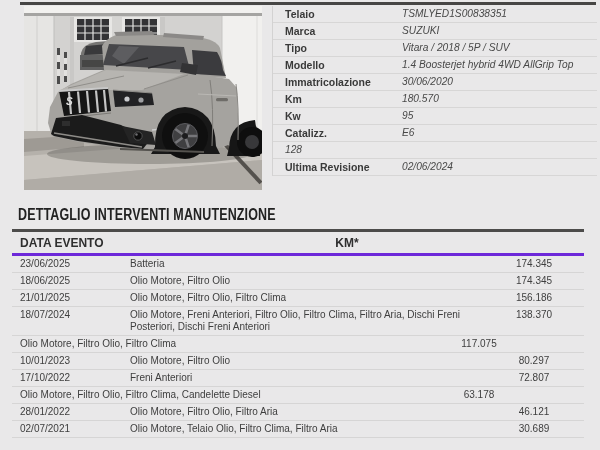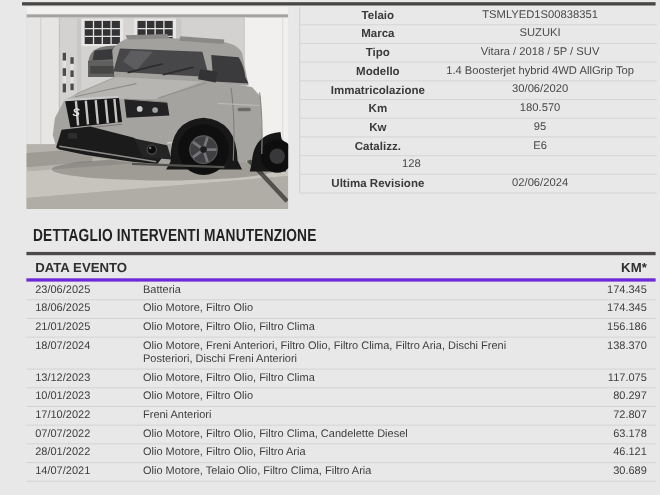--- a/index.html
+++ b/index.html
@@ -16,41 +16,40 @@
   .top-rule{position:absolute;left:20px;top:2px;width:576px;height:3px;background:#474645;}
 
   
   #photo{position:absolute;left:24px;top:6px;width:238px;height:184px;}
   #photo svg{display:block;}
 
   
   #vehicle-table{
     position:absolute;left:272px;top:6px;width:324px;
     border-left:1px solid #d3d2d2;
-    text-align:center;
   }
   .vrow{display:flex;align-items:center;padding:2px 0 2px 12px;border-bottom:1px solid #d7d6d6;}
   .vlabel{flex:0 0 117px;font-weight:bold;font-size:10.5px;color:#3a3a3a;line-height:12px;}
-  .vvalue{flex:1;font-size:10.2px;color:#484848;line-height:12px;max-width:178px;}
-
-  
-  #maint{position:absolute;left:24px;top:203px;width:572px;}
+  .vvalue{flex:1;font-size:10.2px;color:#484848;line-height:12px;max-width:178px;font-style:italic;}
+
+  
+  #maint{position:absolute;left:12px;top:203px;width:572px;}
   .m-title{
     display:inline-block;margin:0 0 0 6px;height:24px;line-height:23px;
     font-size:16px;font-weight:bold;color:#222;letter-spacing:.2px;white-space:nowrap;
     transform:scaleX(0.78);transform-origin:left center;
   }
   .m-rule{height:2.5px;background:#4c4b4a;margin-top:2px;}
   .mhead{display:flex;padding:4px 8px 3px 8px;border-bottom:3px solid #6d28d9;
     font-weight:bold;font-size:12px;color:#2f2f2f;}
   .mrow{display:flex;padding:2px 8px;border-bottom:1px solid #d6d5d5;
-    font-size:10px;color:#3e3e3e;line-height:12px;align-items:flex-start;}
+    font-size:10px;color:#3e3e3e;line-height:12px;align-items:flex-start;gap:12px;}
   .c-date{flex:0 0 98px;}
   .c-desc{flex:0 0 350px;}
-  .c-km{flex:1;text-align:right;}
+  .c-km{flex:1;text-align:center;}
 </style>
 </head>
 <body>
 
 <div id="page">
 
   <div class="top-rule"></div>
 
   <div id="photo">
     <svg viewBox="0 0 238 184" width="238" height="184">
@@ -225,45 +224,43 @@
         <div class="c-date">21/01/2025</div>
         <div class="c-desc">Olio Motore, Filtro Olio, Filtro Clima</div>
         <div class="c-km">156.186</div>
       </div>
         <div class="mrow">
         <div class="c-date">18/07/2024</div>
         <div class="c-desc">Olio Motore, Freni Anteriori, Filtro Olio, Filtro Clima, Filtro Aria, Dischi Freni Posteriori, Dischi Freni Anteriori</div>
         <div class="c-km">138.370</div>
       </div>
         <div class="mrow">
-        <div class="c-date">13/12/2023</div>
         <div class="c-desc">Olio Motore, Filtro Olio, Filtro Clima</div>
         <div class="c-km">117.075</div>
       </div>
         <div class="mrow">
         <div class="c-date">10/01/2023</div>
         <div class="c-desc">Olio Motore, Filtro Olio</div>
         <div class="c-km">80.297</div>
       </div>
         <div class="mrow">
         <div class="c-date">17/10/2022</div>
         <div class="c-desc">Freni Anteriori</div>
         <div class="c-km">72.807</div>
       </div>
         <div class="mrow">
-        <div class="c-date">07/07/2022</div>
         <div class="c-desc">Olio Motore, Filtro Olio, Filtro Clima, Candelette Diesel</div>
         <div class="c-km">63.178</div>
       </div>
         <div class="mrow">
         <div class="c-date">28/01/2022</div>
         <div class="c-desc">Olio Motore, Filtro Olio, Filtro Aria</div>
         <div class="c-km">46.121</div>
       </div>
         <div class="mrow">
-        <div class="c-date">14/07/2021</div>
+        <div class="c-date">02/07/2021</div>
         <div class="c-desc">Olio Motore, Telaio Olio, Filtro Clima, Filtro Aria</div>
         <div class="c-km">30.689</div>
       </div>
       </div>
   </div>
 
 </div>
 
 </body></html>

